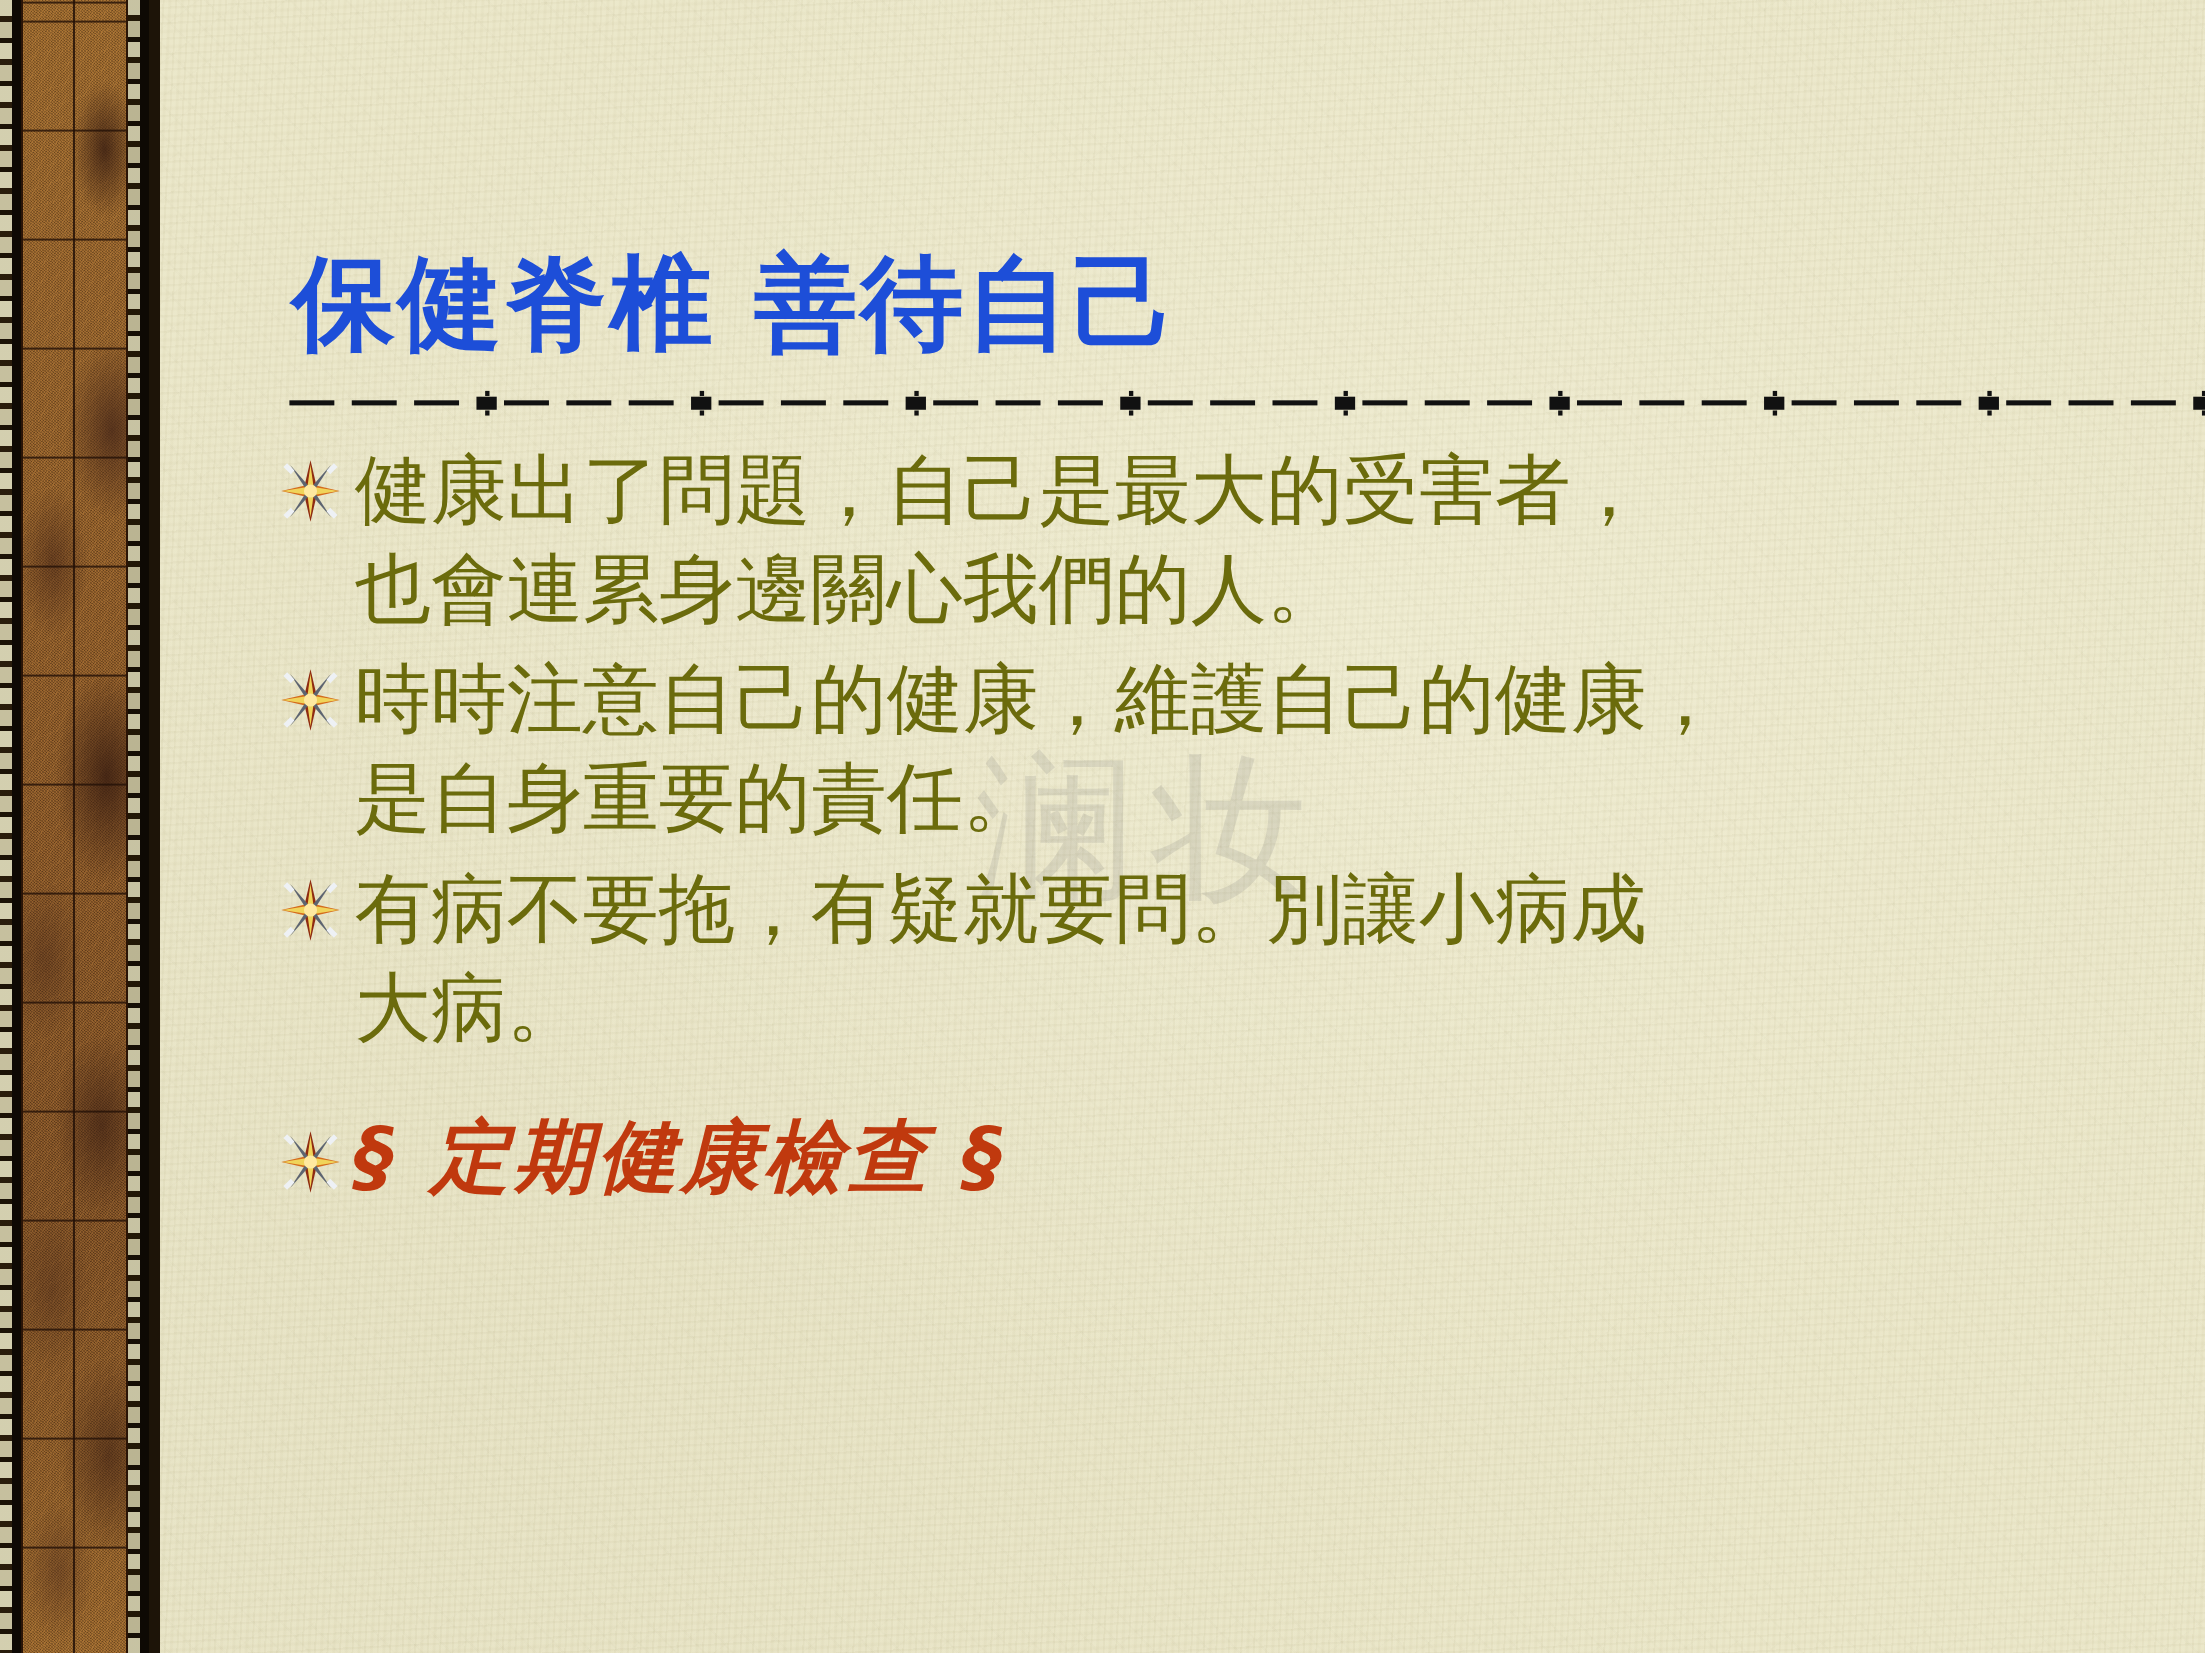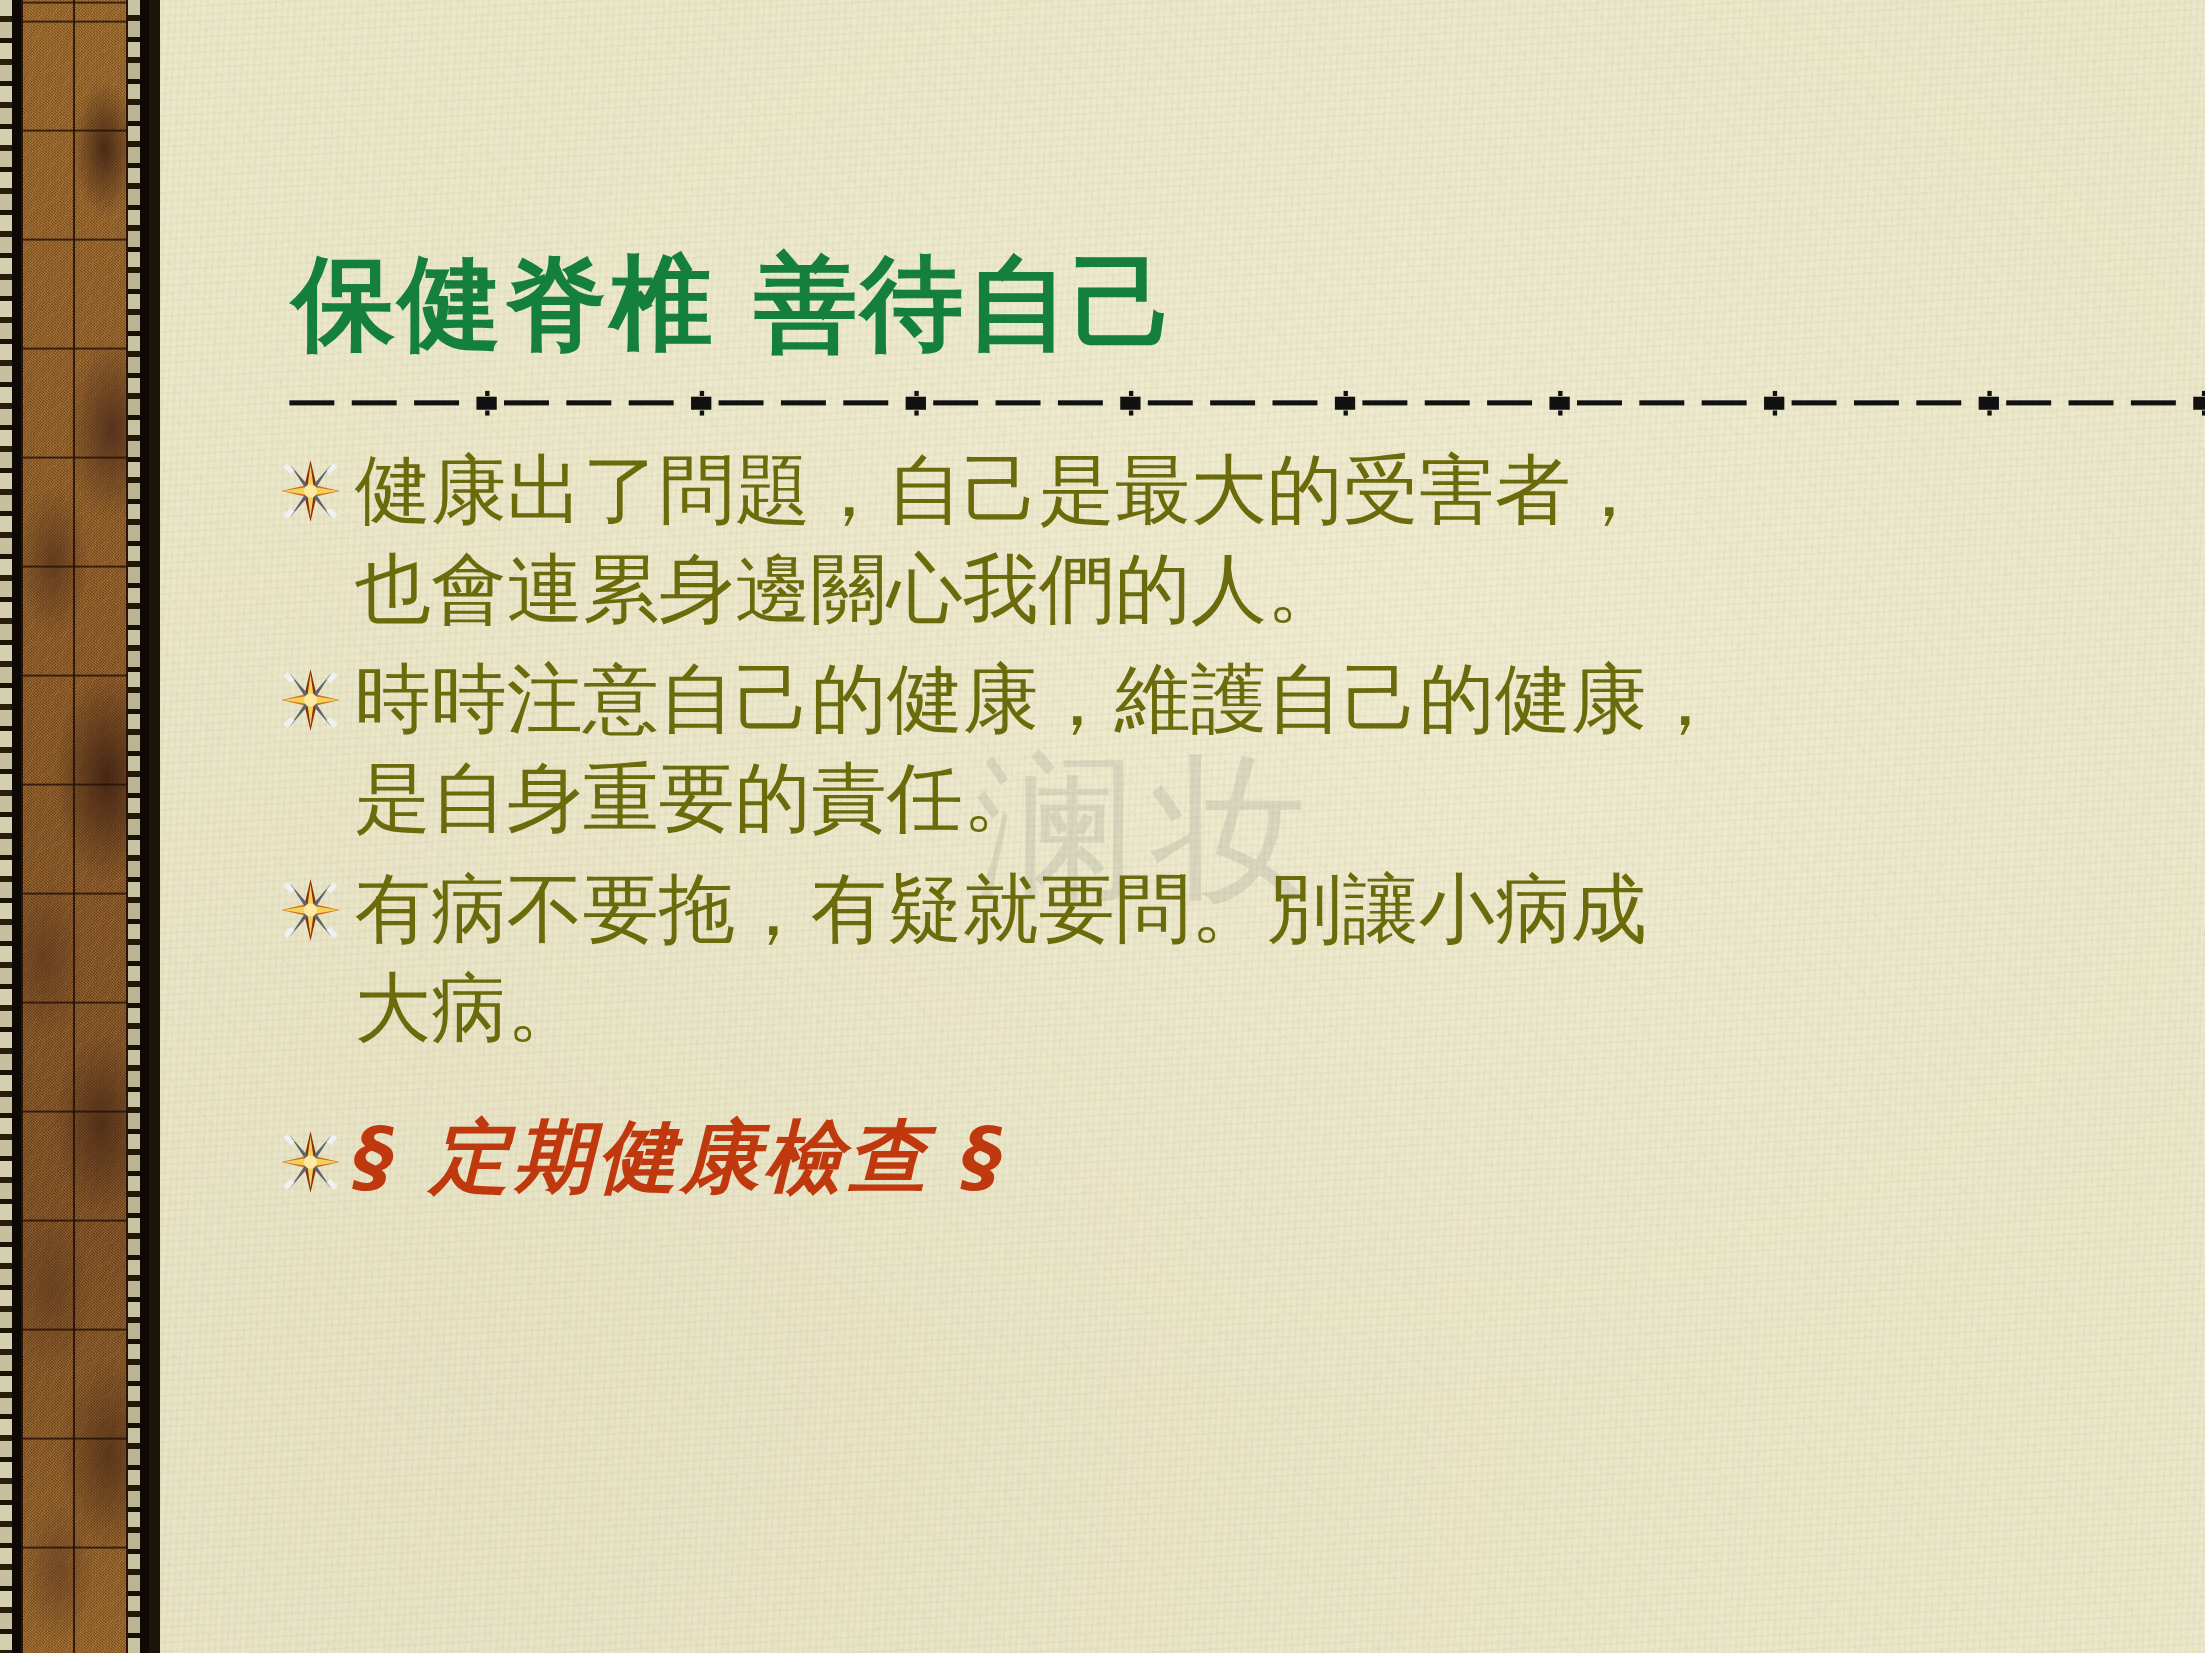--- a/index.html
+++ b/index.html
@@ -199,21 +199,21 @@
   }
 
   
   .slide-title {
     position: absolute;
     left: 132px;
     top: 180px;
     font-size: 103px;
     line-height: 1.05;
     font-weight: 700;
-    color: #15803d;
+    color: #1d4ed8;
     letter-spacing: 2.9px;
     white-space: nowrap;
     z-index: 14;
   }
 
   
   .divider {
     position: absolute;
     left: 116px;
     top: 388px;

